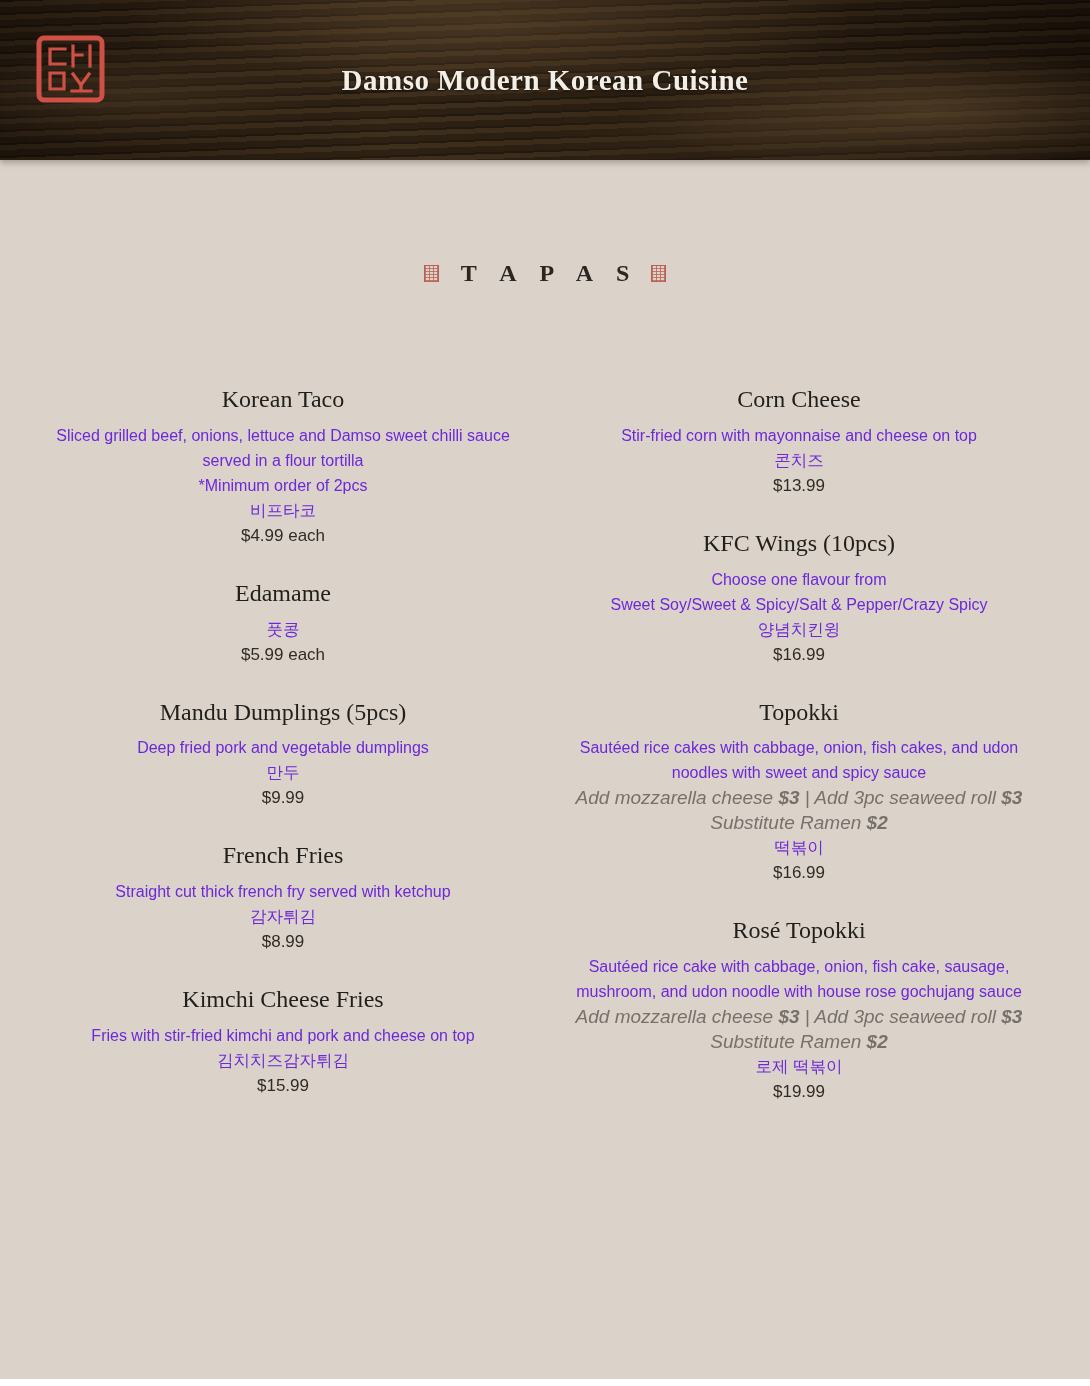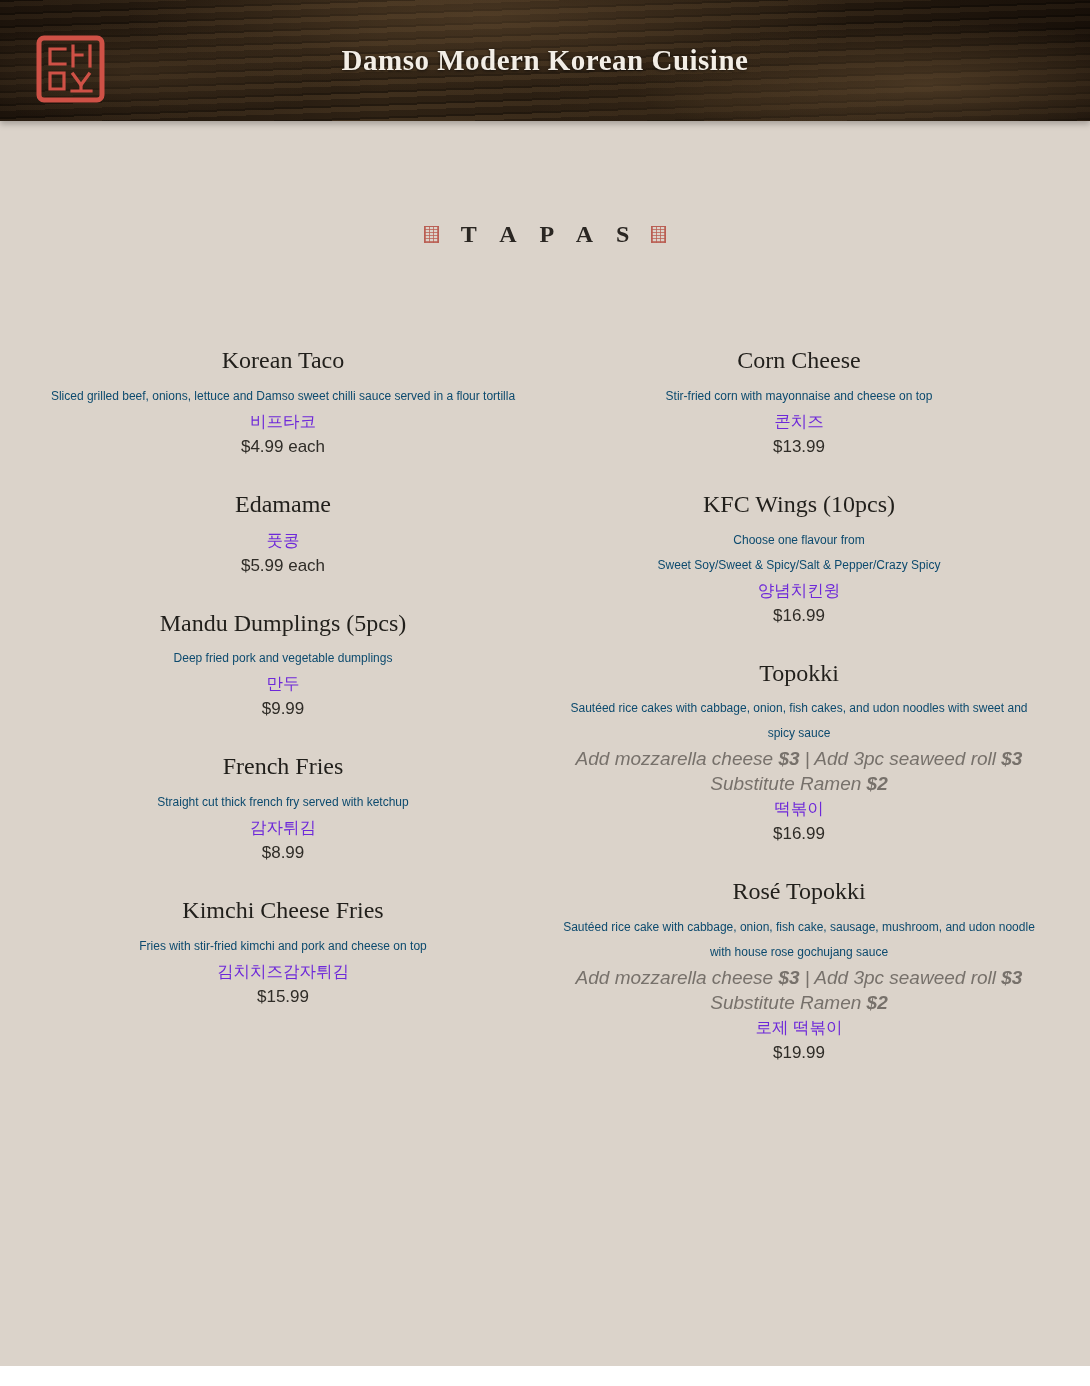--- a/index.html
+++ b/index.html
@@ -6,21 +6,21 @@
   body{
     width:1090px;height:1386px;
     background:#ffffff;
     font-family:"Liberation Sans", sans-serif;
     overflow:hidden;
     position:relative;
   }
   
   .site-header{
     position:relative;
-    height:121px;
+    height:160px;
     display:flex;align-items:center;justify-content:center;
     background-color:#241a11;
     background-image:
       radial-gradient(ellipse 420px 90px at 85% 70%, rgba(125,96,62,.45), transparent 70%),
       radial-gradient(ellipse 520px 110px at 45% 15%, rgba(108,82,53,.42), transparent 70%),
       radial-gradient(ellipse 300px 70px at 12% 60%, rgba(92,70,45,.38), transparent 70%),
       radial-gradient(ellipse 260px 50px at 65% 85%, rgba(60,44,26,.5), transparent 75%),
       repeating-linear-gradient(178deg, rgba(14,9,4,.5) 0 2px, rgba(80,60,38,.22) 2px 7px, rgba(28,19,11,.4) 7px 13px),
       linear-gradient(90deg,#1c130b,#3a2b1a 35%,#2c2013 70%,#140d07);
     box-shadow:0 3px 6px rgba(0,0,0,.25);
@@ -74,22 +74,22 @@
     margin-bottom:31px;
   }
   .item-name{
     font-family:"Liberation Serif", serif;
     font-size:24px;
     color:#211f1b;
     line-height:1.2;
     margin-bottom:9px;
   }
   .item-desc{
-    color:#0c4a6e;
-    font-size:12px;
+    color:#6d28d9;
+    font-size:16px;
     line-height:25px;
   }
   .item-addon{
     color:#77716b;
     font-size:19px;
     line-height:25px;
     font-style:italic;
   }
   .item-addon b{font-weight:700;}
   .item-korean{
@@ -128,20 +128,21 @@
   <div class="section-heading">
     <span class="mini-seal"></span>
     <span class="section-title">T A P A S</span>
     <span class="mini-seal"></span>
   </div>
   <div class="menu-columns" id="menu-columns">
       <div class="menu-col">
         <div class="menu-item">
           <div class="item-name">Korean Taco</div>
           <div class="item-desc">Sliced grilled beef, onions, lettuce and Damso sweet chilli sauce served in a flour tortilla</div>
+          <div class="item-desc">*Minimum order of 2pcs</div>
           <div class="item-korean">비프타코</div>
           <div class="item-price">$4.99 each</div>
         </div>
         <div class="menu-item">
           <div class="item-name">Edamame</div>
           <div class="item-korean">풋콩</div>
           <div class="item-price">$5.99 each</div>
         </div>
         <div class="menu-item">
           <div class="item-name">Mandu Dumplings (5pcs)</div>

